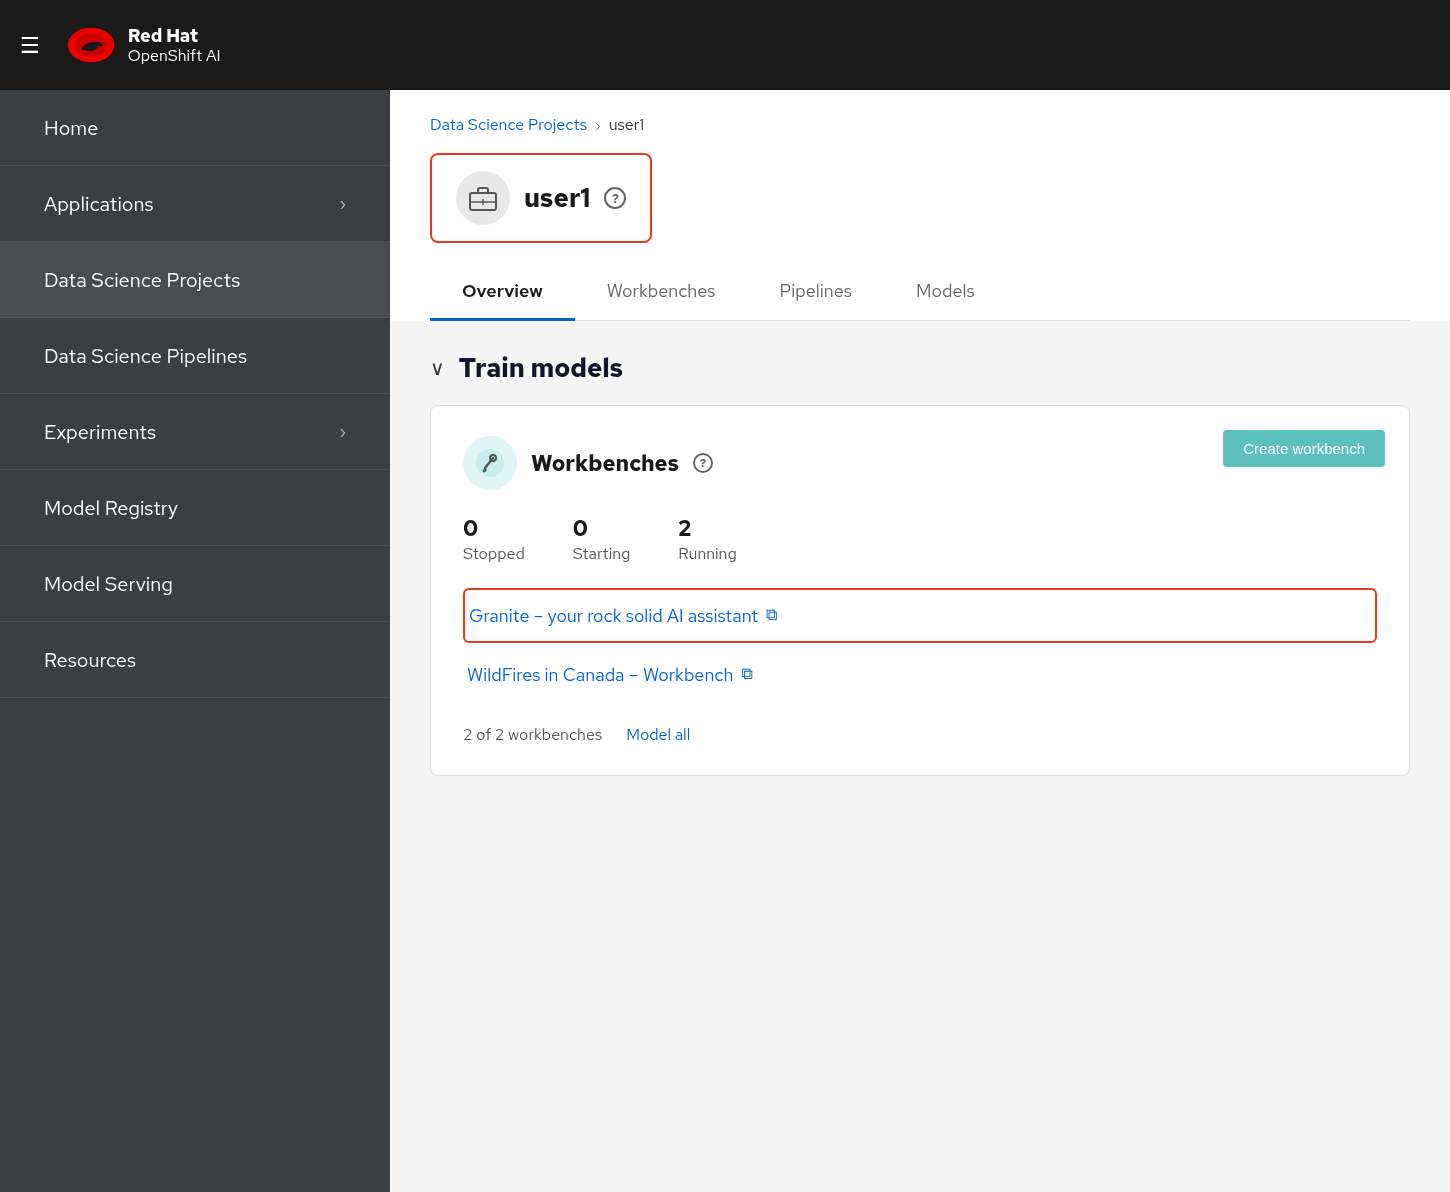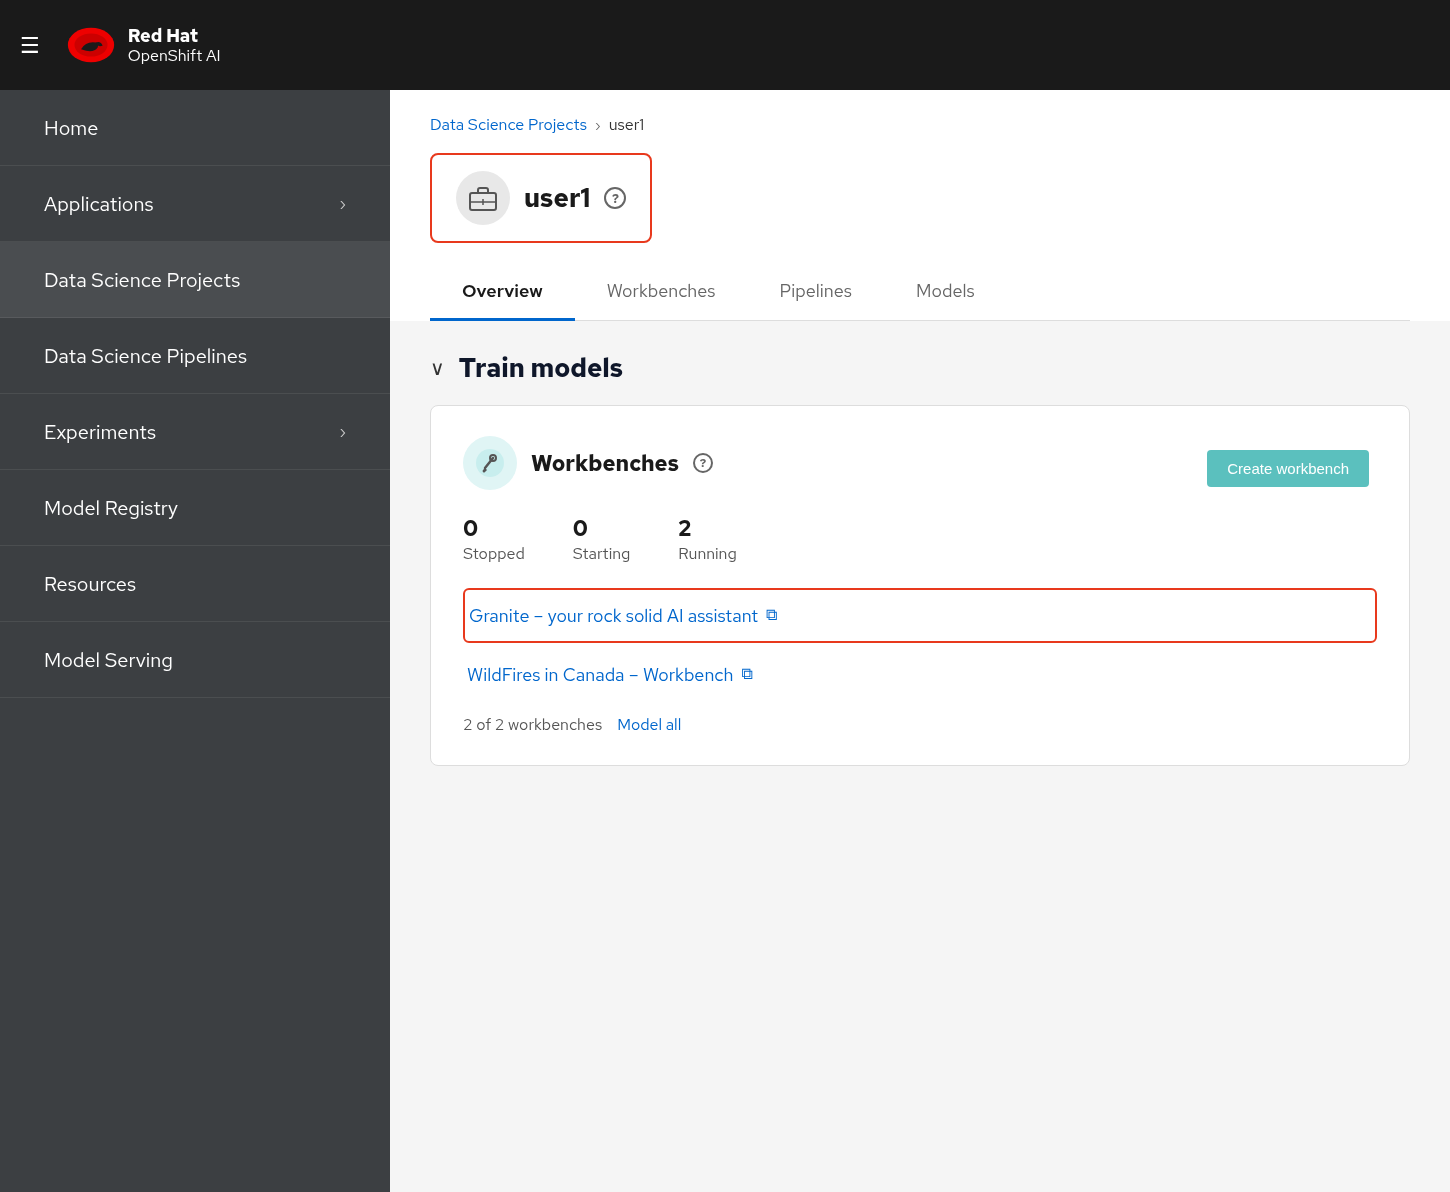--- a/index.html
+++ b/index.html
@@ -286,39 +286,38 @@
       text-decoration: none;
     }
     .external-link-icon {
       color: #06c;
       font-size: 16px;
     }
 
     .workbenches-footer {
       display: flex;
       align-items: center;
-      gap: 15px;
-      margin-top: 14px;
+      gap: 24px;
+      margin-top: 24px;
       font-size: 16px;
     }
     .footer-count {
       color: #555;
     }
     .footer-view-all {
       color: #06c;
       cursor: pointer;
       text-decoration: none;
     }
 
     
     .card-top-right {
       position: absolute;
       top: 24px;
-      right: 40px;
-      margin-top: 20px;
+      right: 24px;
     }
     .btn-create {
       background: #5bc0be;
       color: #fff;
       border: none;
       padding: 10px 20px;
       border-radius: 4px;
       font-size: 15px;
       cursor: pointer;
     }
@@ -360,24 +359,24 @@
       <span>Data Science Pipelines</span>
     </div>
     <div class="sidebar-item">
       <span>Experiments</span>
       <span class="chevron">›</span>
     </div>
     <div class="sidebar-item">
       <span>Model Registry</span>
     </div>
     <div class="sidebar-item">
+      <span>Model Serving</span>
+    </div>
+    <div class="sidebar-item">
       <span>Resources</span>
-    </div>
-    <div class="sidebar-item">
-      <span>Model Serving</span>
     </div>
   </nav>
 
   <div class="content-area">
 
     <div class="content-top">
 
       
       <div class="breadcrumb">
         <a class="breadcrumb-link">Data Science Projects</a>

